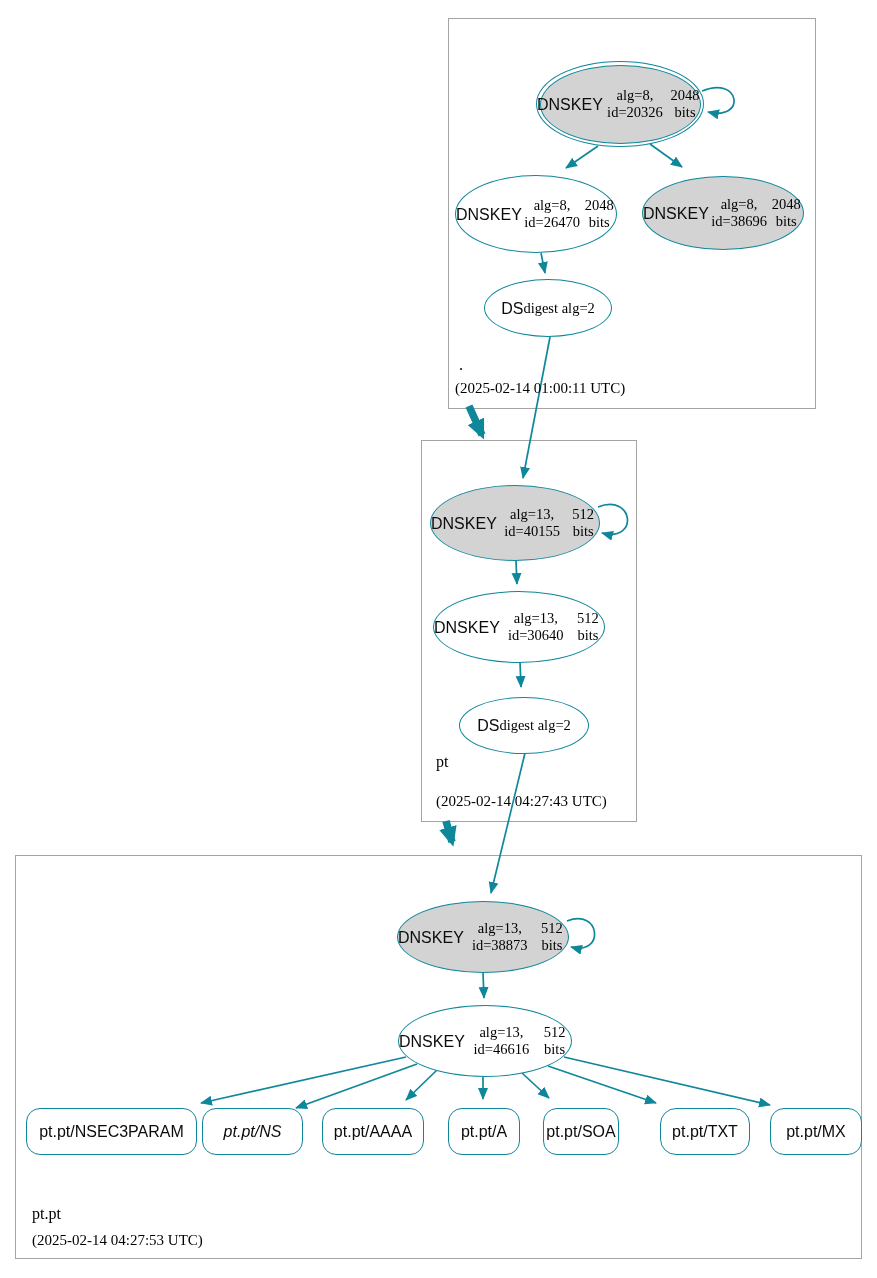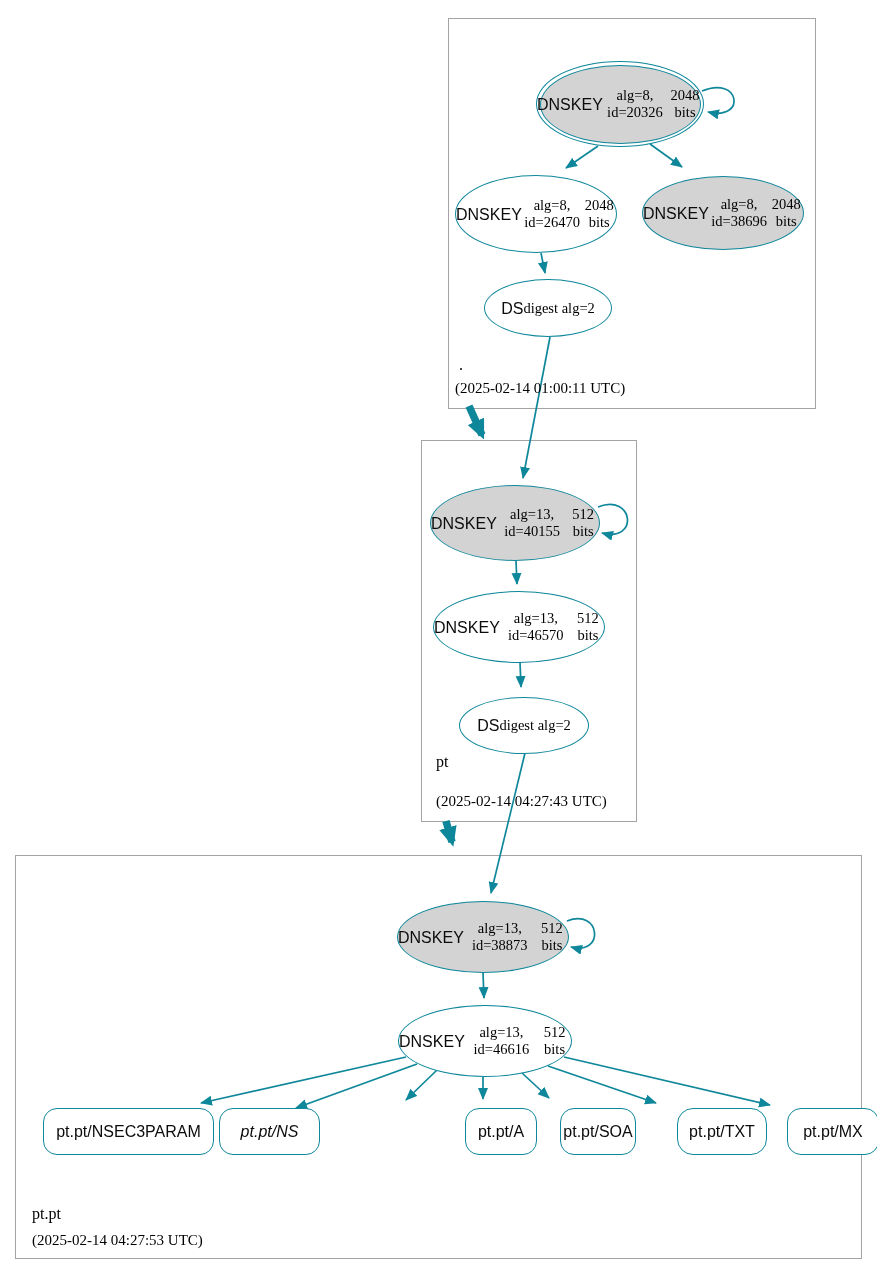--- a/index.html
+++ b/index.html
@@ -57,21 +57,20 @@
   .rrset{
     position:absolute;z-index:2;
     top:1108px;height:47px;
     border:1.9px solid var(--teal);
     border-radius:14px;
     background:#ffffff;
     display:flex;align-items:center;justify-content:center;
     font-family:"Liberation Sans", sans-serif;
     font-size:16px;color:#0b0b0b;
     box-sizing:border-box;
-    margin-left:17px;
   }
   .zone-name{
     position:absolute;z-index:2;
     font-family:"Liberation Serif", serif;
     font-size:16px;color:var(--ink);
   }
   .zone-ts{
     position:absolute;z-index:2;
     font-family:"Liberation Serif", serif;
     font-size:15px;color:var(--ink);
@@ -144,21 +143,21 @@
   <div class="zone-name" style="left:459px;top:356px;">.</div>
   <div class="zone-ts" style="left:455px;top:380px;">(2025-02-14 01:00:11 UTC)</div>
 
   <div class="node gray" style="left:430px;top:485px;width:170px;height:76px;">
     <span class="node-title">DNSKEY</span>
     <span class="node-detail">alg=13, id=40155</span>
     <span class="node-detail">512 bits</span>
   </div>
   <div class="node" style="left:433px;top:591px;width:172px;height:72px;">
     <span class="node-title">DNSKEY</span>
-    <span class="node-detail">alg=13, id=46570</span>
+    <span class="node-detail">alg=13, id=30640</span>
     <span class="node-detail">512 bits</span>
   </div>
   <div class="node" style="left:459px;top:697px;width:130px;height:57px;">
     <span class="node-title">DS</span>
     <span class="node-detail">digest alg=2</span>
   </div>
   <div class="zone-name" style="left:436px;top:753px;">pt</div>
   <div class="zone-ts" style="left:436px;top:793px;">(2025-02-14 04:27:43 UTC)</div>
 
   <div class="node gray" style="left:397px;top:901px;width:172px;height:72px;">
@@ -167,20 +166,21 @@
     <span class="node-detail">512 bits</span>
   </div>
   <div class="node" style="left:398px;top:1005px;width:174px;height:72px;">
     <span class="node-title">DNSKEY</span>
     <span class="node-detail">alg=13, id=46616</span>
     <span class="node-detail">512 bits</span>
   </div>
 
   <div class="rrset" style="left:26px;width:171px;">pt.pt/NSEC3PARAM</div>
   <div class="rrset" style="left:202px;width:101px;font-style:italic;">pt.pt/NS</div>
+  <div class="rrset" style="left:322px;width:102px;">pt.pt/AAAA</div>
   <div class="rrset" style="left:448px;width:72px;">pt.pt/A</div>
   <div class="rrset" style="left:543px;width:76px;">pt.pt/SOA</div>
   <div class="rrset" style="left:660px;width:90px;border-radius:16px;">pt.pt/TXT</div>
   <div class="rrset" style="left:770px;width:92px;">pt.pt/MX</div>
 
   <div class="zone-name" style="left:32px;top:1205px;">pt.pt</div>
   <div class="zone-ts" style="left:32px;top:1232px;">(2025-02-14 04:27:53 UTC)</div>
 
 </div>
 

